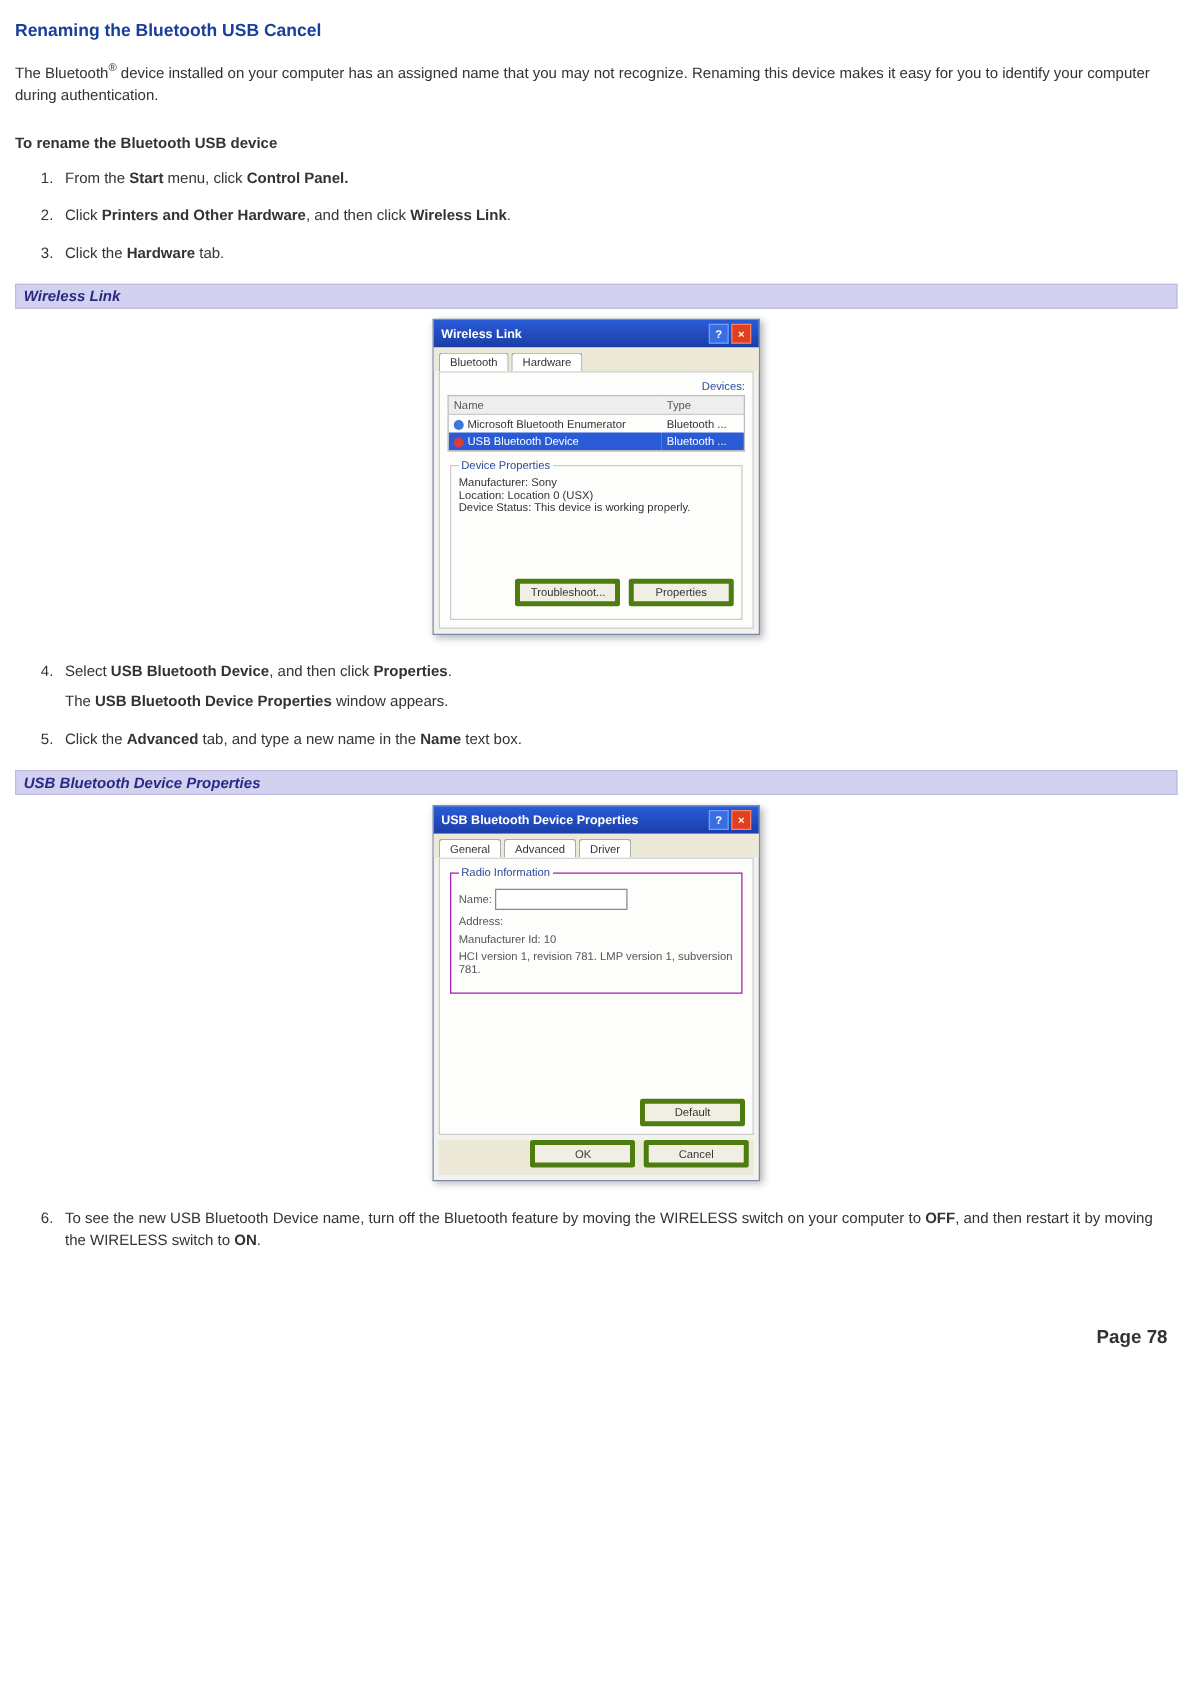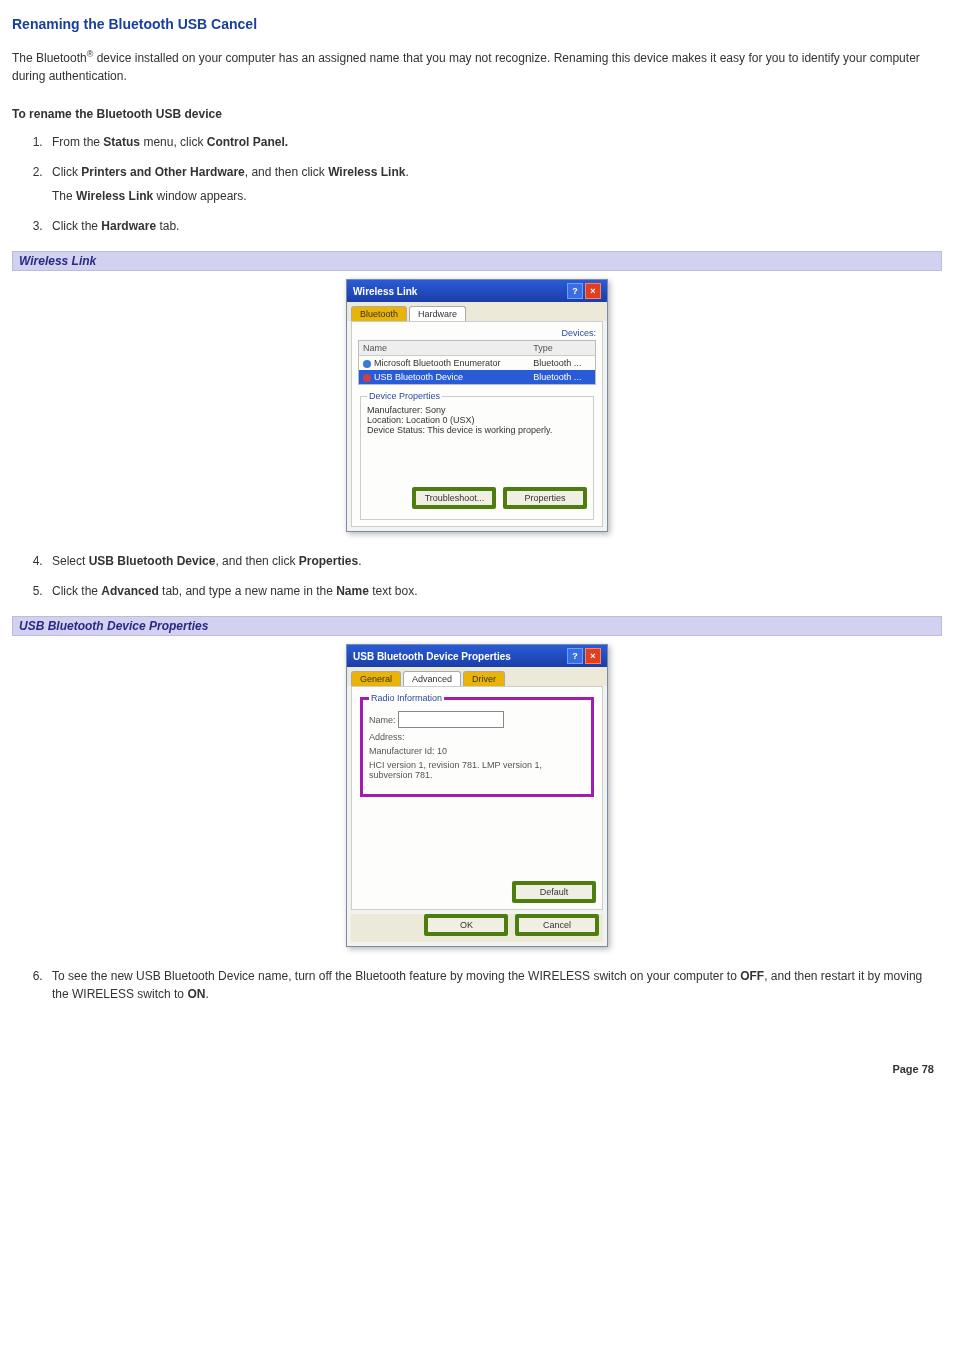--- a/index.html
+++ b/index.html
@@ -65,21 +65,21 @@
   .help-btn { background:#3a6ee0; border:1px solid #6aa0ff; }
   .close-btn { background:#e04020; border:1px solid #ff8060; }
   .tabs {
     display:flex; gap:2px; padding: 4px 4px 0 4px; background:#ece9d8;
   }
   .tab {
     padding: 2px 8px; border:1px solid #aaa; border-bottom:none;
     background:#f6f5ef; border-radius:3px 3px 0 0;
     font-size:9px; color:#333;
   }
-  .tab.inactive { background:#eab308; }
+  .tab.inactive { background:#ffffff; }
   .tab.active { background:#fff; }
   .dialog-body {
     background: #fdfdfb;
     margin: 0 4px 4px 4px;
     border:1px solid #ccc;
     padding: 6px;
   }
   .grp-label { color:#2a4aa0; font-size:9px; margin-bottom:2px;text-align:right; }
   table.devtbl { width:100%; border:1px solid #bbb; border-collapse:collapse; font-size:9px; }
   table.devtbl th { background:#eee; text-align:left; padding:2px 4px; border-bottom:1px solid #ccc; font-weight:normal; color:#555;}
@@ -100,46 +100,43 @@
     background:#f1efe4; border:4px solid #4d7c0f; border-radius:2px; text-align:center; margin-left:4px;
     color:#333;
   }
   .winbtn.disabled { color:#aaa; }
   .ok-row {
     padding: 4px 4px 6px 0; text-align:right; background:#ece9d8; margin:0 4px 4px 4px;
   }
   input.namebox {
     font-size:9px; width:100px; height:13px; border:1px solid #888;
   }
-  .radio-fs { border:3px solid #a21caf; padding:4px 6px 10px 6px; font-size:9px; }
+  .radio-fs { border:1px solid #a21caf; padding:4px 6px 10px 6px; font-size:9px; }
   .radio-fs legend { color:#2a4aa0; font-size:9px; }
   .field-row { margin:4px 0; color:#555; }
   .two-btn { padding: 0 4px 6px 0; text-align:right; background:#ece9d8; margin:0 4px 4px 4px; }
-  .page-num { text-align:right; font-weight:bold; font-size:11px; margin-top:60px; padding-right:8px; }
+  .page-num { text-align:right; font-weight:bold; font-size:15px; margin-top:60px; padding-right:8px; }
 </style>
 </head>
 <body>
 
 <h2 class="page-title">Renaming the Bluetooth USB Cancel</h2>
 
 <p>
   <span>The Bluetooth</span><sup>®</sup><span> device installed on your computer has an assigned name that you may not recognize. Renaming this device makes it easy for you to identify your computer during authentication.</span>
 </p>
 
 <span class="sub-heading">To rename the Bluetooth USB device</span>
 
 <ol>
   <li>
-    <span>From the </span><b>Status</b><span> menu, click </span><b>Control Panel.</b>
+    <span>From the </span><b>Start</b><span> menu, click </span><b>Control Panel.</b>
   </li>
   <li>
     <span>Click </span><b>Printers and Other Hardware</b><span>, and then click </span><b>Wireless Link</b><span>.</span>
-    <p>
-      <span>The </span><b>Wireless Link</b><span> window appears.</span>
-    </p>
   </li>
   <li>
     <span>Click the </span><b>Hardware</b><span> tab.</span>
   </li>
 </ol>
 
 <div class="caption-bar">Wireless Link</div>
 
 <div class="dialog-wrap">
   <div class="dialog">
@@ -183,20 +180,23 @@
           <span class="winbtn">Properties</span>
         </div>
       </fieldset>
     </div>
   </div>
 </div>
 
 <ol start="4">
   <li>
     <span>Select </span><b>USB Bluetooth Device</b><span>, and then click </span><b>Properties</b><span>.</span>
+    <p>
+      <span>The </span><b>USB Bluetooth Device Properties</b><span> window appears.</span>
+    </p>
   </li>
   <li>
     <span>Click the </span><b>Advanced</b><span> tab, and type a new name in the </span><b>Name</b><span> text box.</span>
   </li>
 </ol>
 
 <div class="caption-bar">USB Bluetooth Device Properties</div>
 
 <div class="dialog-wrap">
   <div class="dialog">

